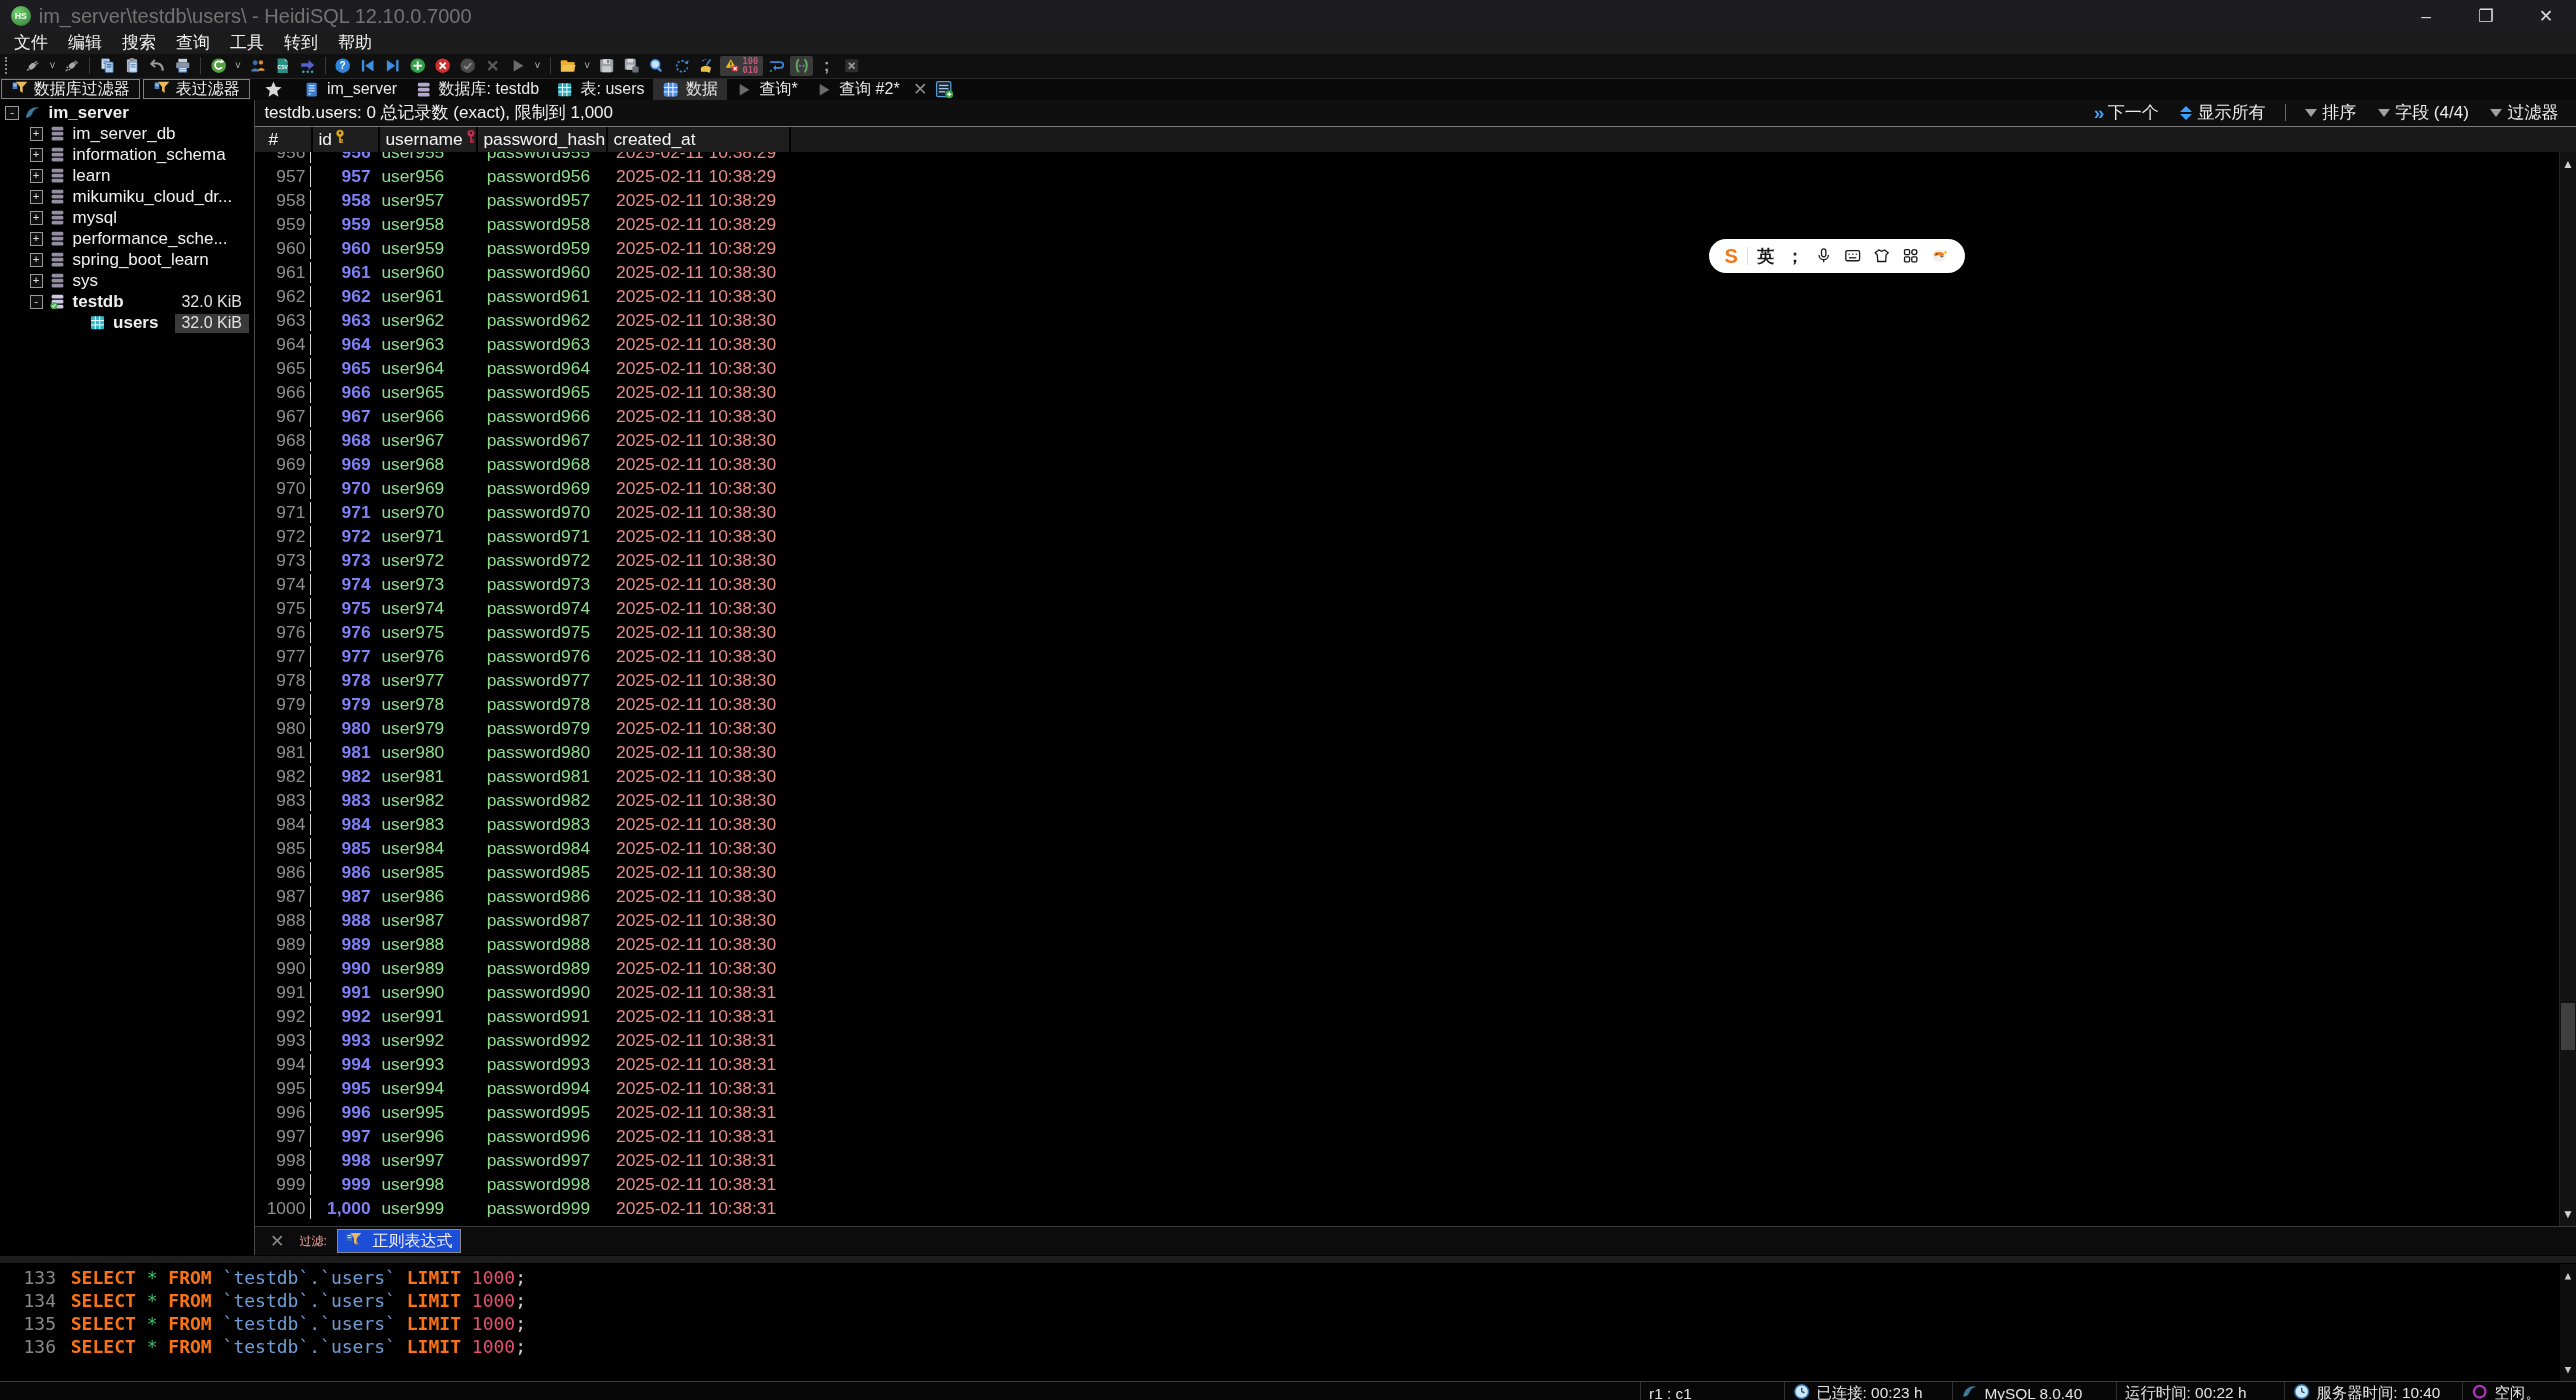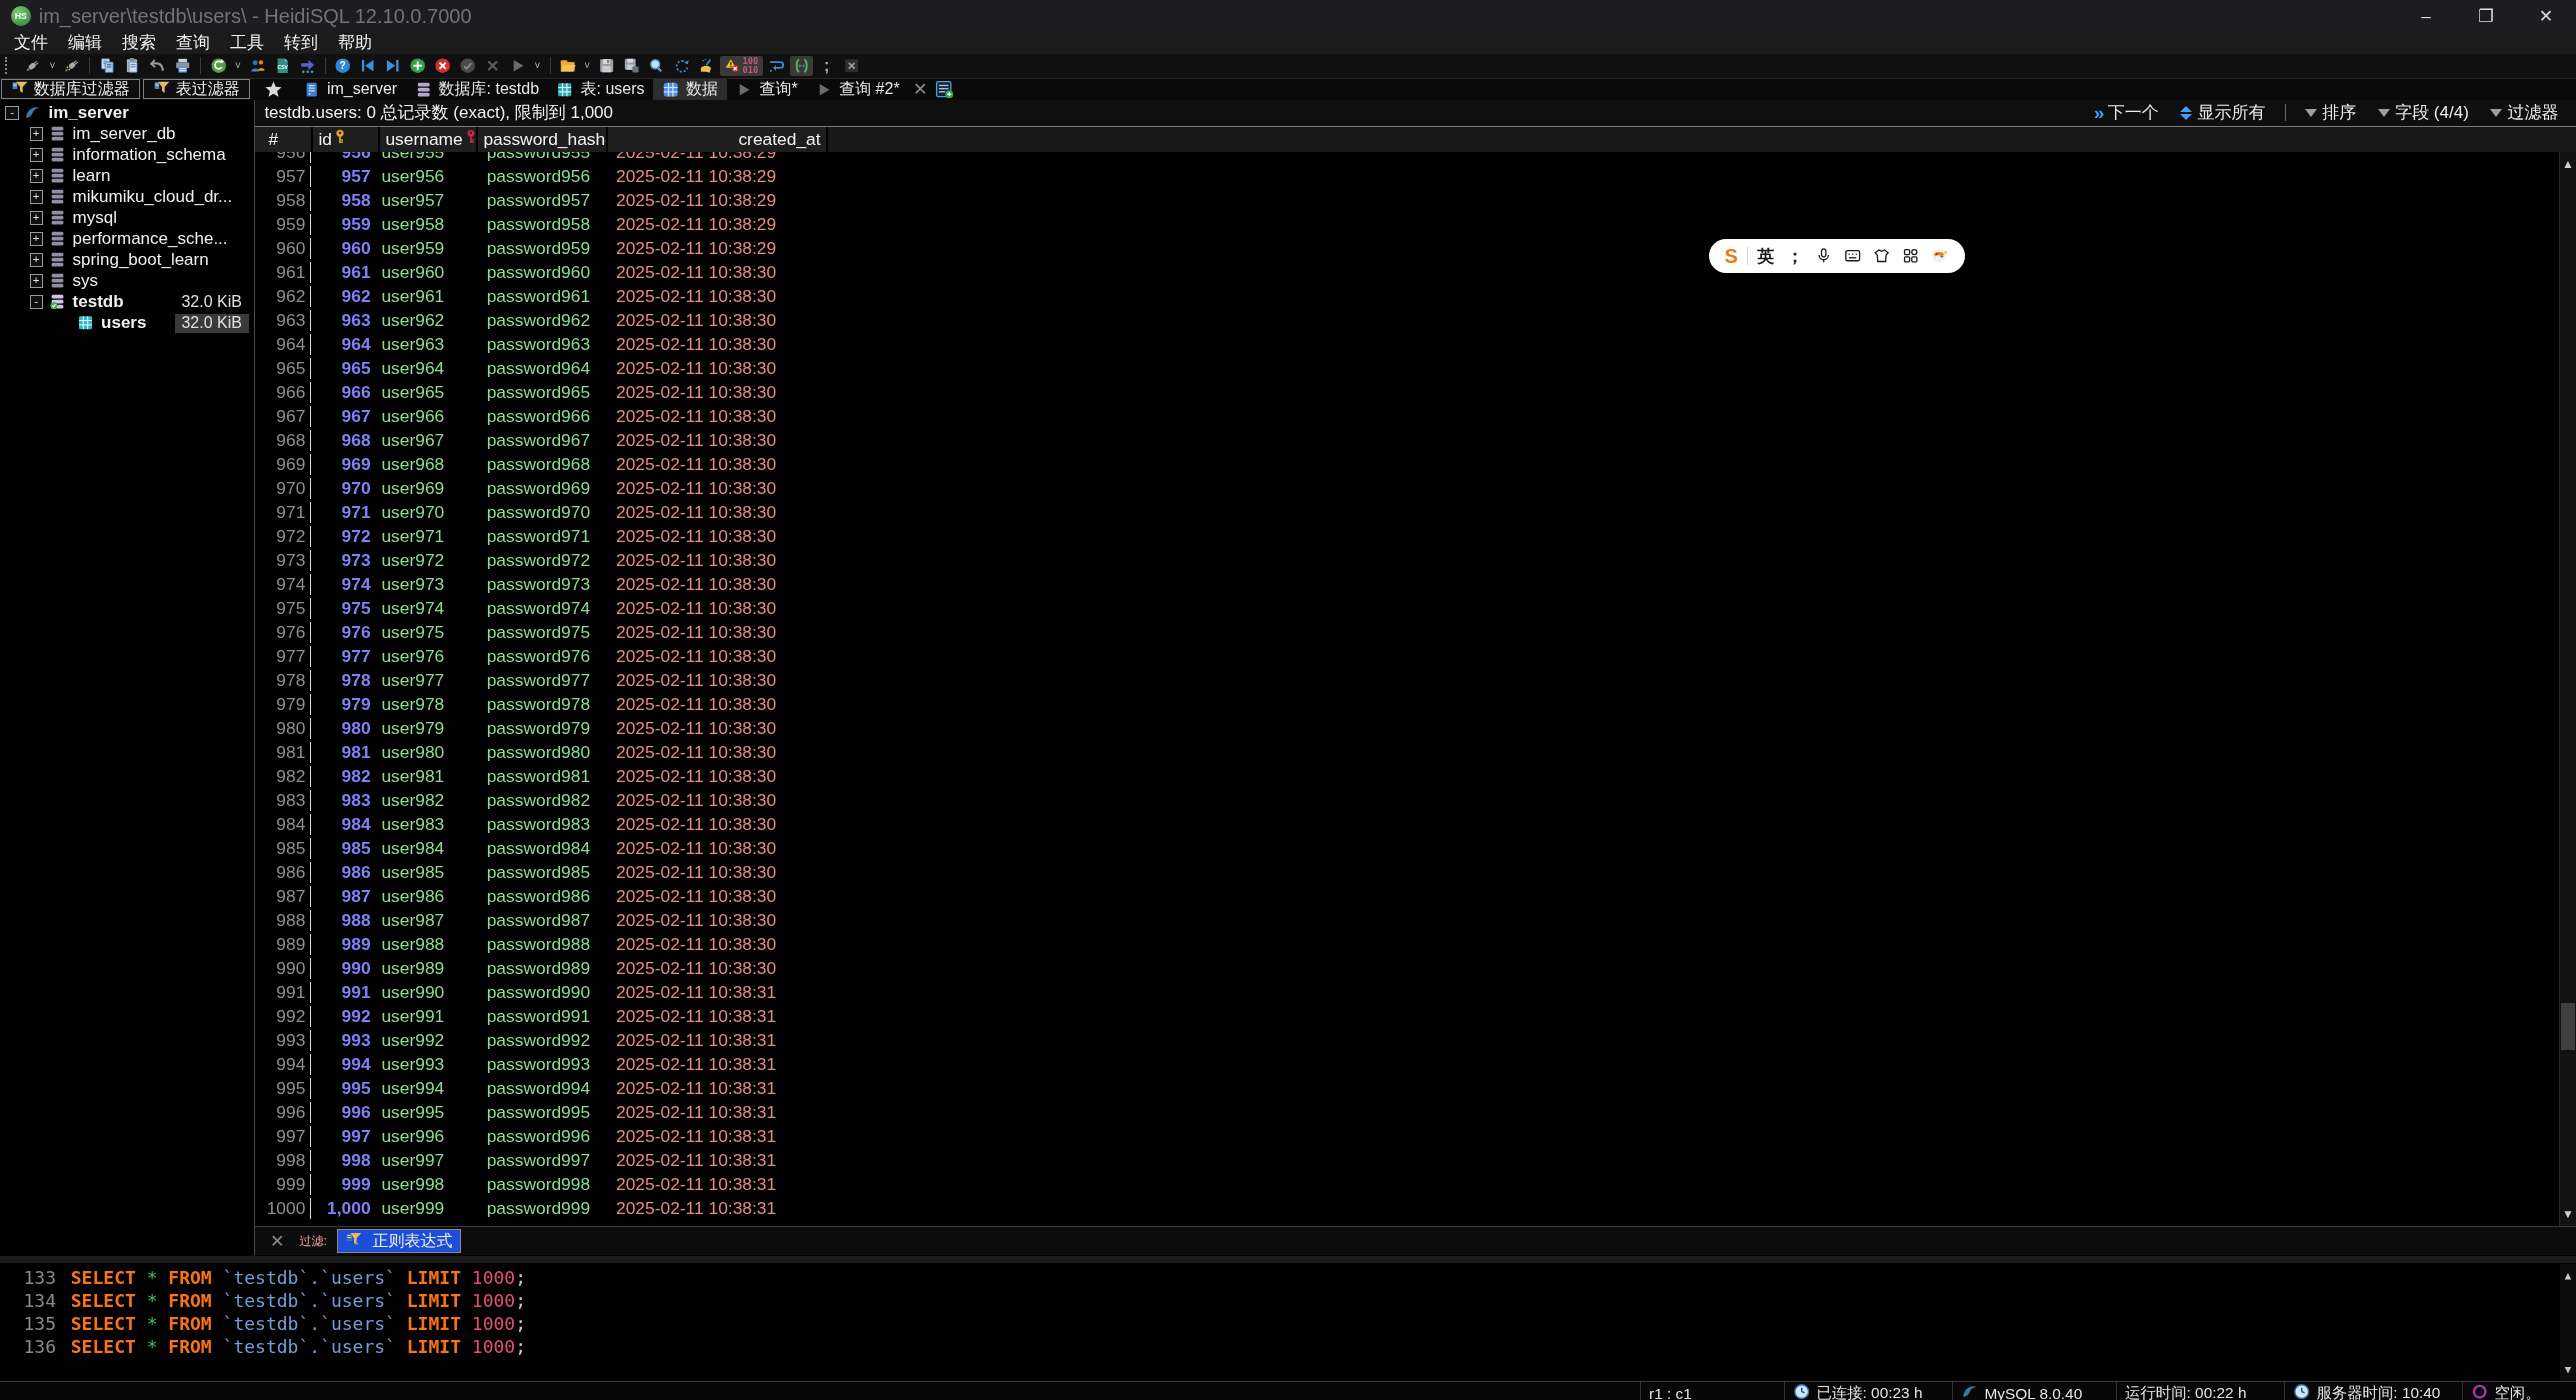--- a/index.html
+++ b/index.html
@@ -564,21 +564,21 @@
               <rect x="4" y="2.5" width="16" height="5.2" rx="2"></rect>
               <rect x="4" y="9.4" width="16" height="5.2" rx="2"></rect>
               <rect x="4" y="16.3" width="16" height="5.2" rx="2"></rect>
             </g>
             <circle cx="7" cy="17.5" r="4.8" fill="#3fae4f"></circle>
             <path d="M4.8 17.5 L6.4 19.2 L9.3 15.8" stroke="#fff" stroke-width="1.5" fill="none"></path>
           </svg></div>
         <div class="lbl bold">testdb</div>
         <div class="tree-size">32.0 KiB</div>
       </div>
-      <div class="tree-row" style="padding-left: 58px;">
+      <div class="tree-row" style="padding-left: 58px; margin-left: 12px;">
         <div class="exp none"></div>
         <div class="nico"><svg viewBox="0 0 24 24">
             <rect x="3" y="3" width="18" height="18" rx="1.5" fill="#2fb8c8"></rect>
             <g stroke="#dffbfd" stroke-width="1.5">
               <line x1="3" y1="9" x2="21" y2="9"></line>
               <line x1="3" y1="15" x2="21" y2="15"></line>
               <line x1="9" y1="3" x2="9" y2="21"></line>
               <line x1="15" y1="3" x2="15" y2="21"></line>
             </g>
           </svg></div>
@@ -638,21 +638,21 @@
               <circle cx="12" cy="7" r="5.2" fill="#c83050" stroke="#8a1830" stroke-width="1"></circle>
               <circle cx="12" cy="6.6" r="1.9" fill="#1e1e1e"></circle>
               <rect x="10.8" y="11.5" width="2.4" height="10" fill="#c83050"></rect>
               <rect x="13.2" y="16" width="3.2" height="2" fill="#c83050"></rect>
               <rect x="13.2" y="19.2" width="3.2" height="2" fill="#c83050"></rect>
             </svg></div>
         </div>
         <div class="hcell" style="width: 128px;">
           <div>password_hash</div>
         </div>
-        <div class="hcell" style="width: 218px; justify-content: flex-end;">
+        <div class="hcell" style="width: 181px;">
           <div>created_at</div>
         </div>
         <div class="hcell hfill"></div>
       </div>
 
     <div class="grid-wrap">
       <div class="rows" id="grid-rows">
           <div class="grow">
             <div class="cell cn">956</div>
             <div class="cell cid">956</div>

